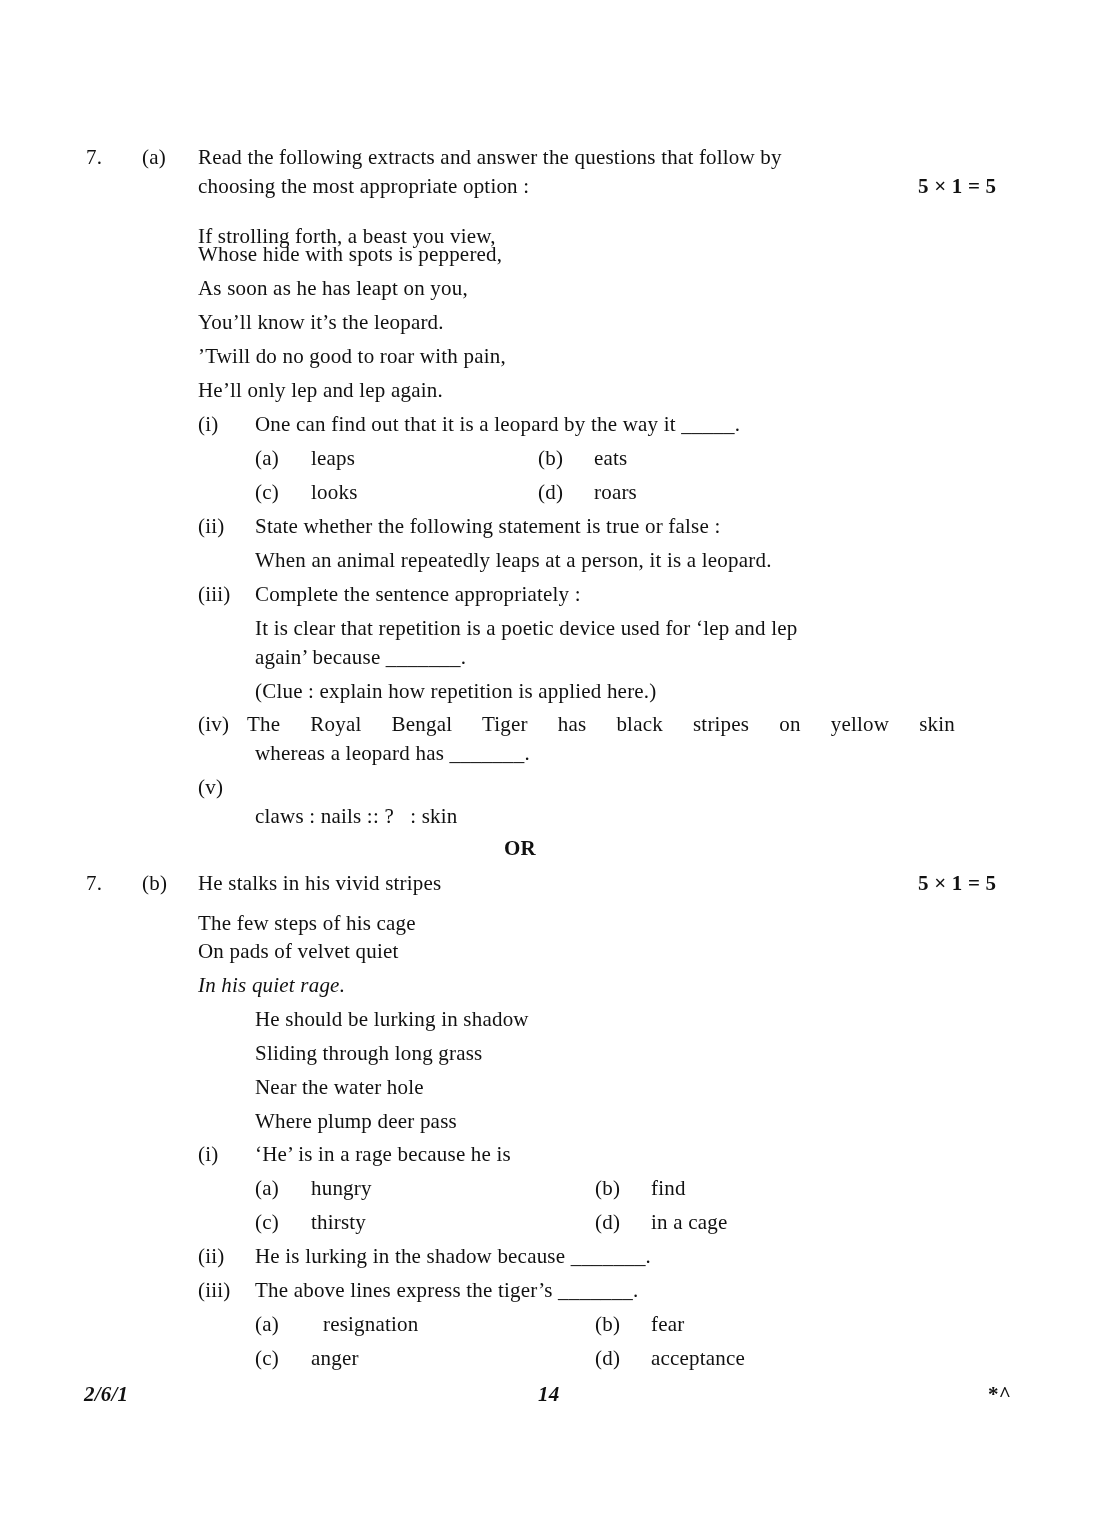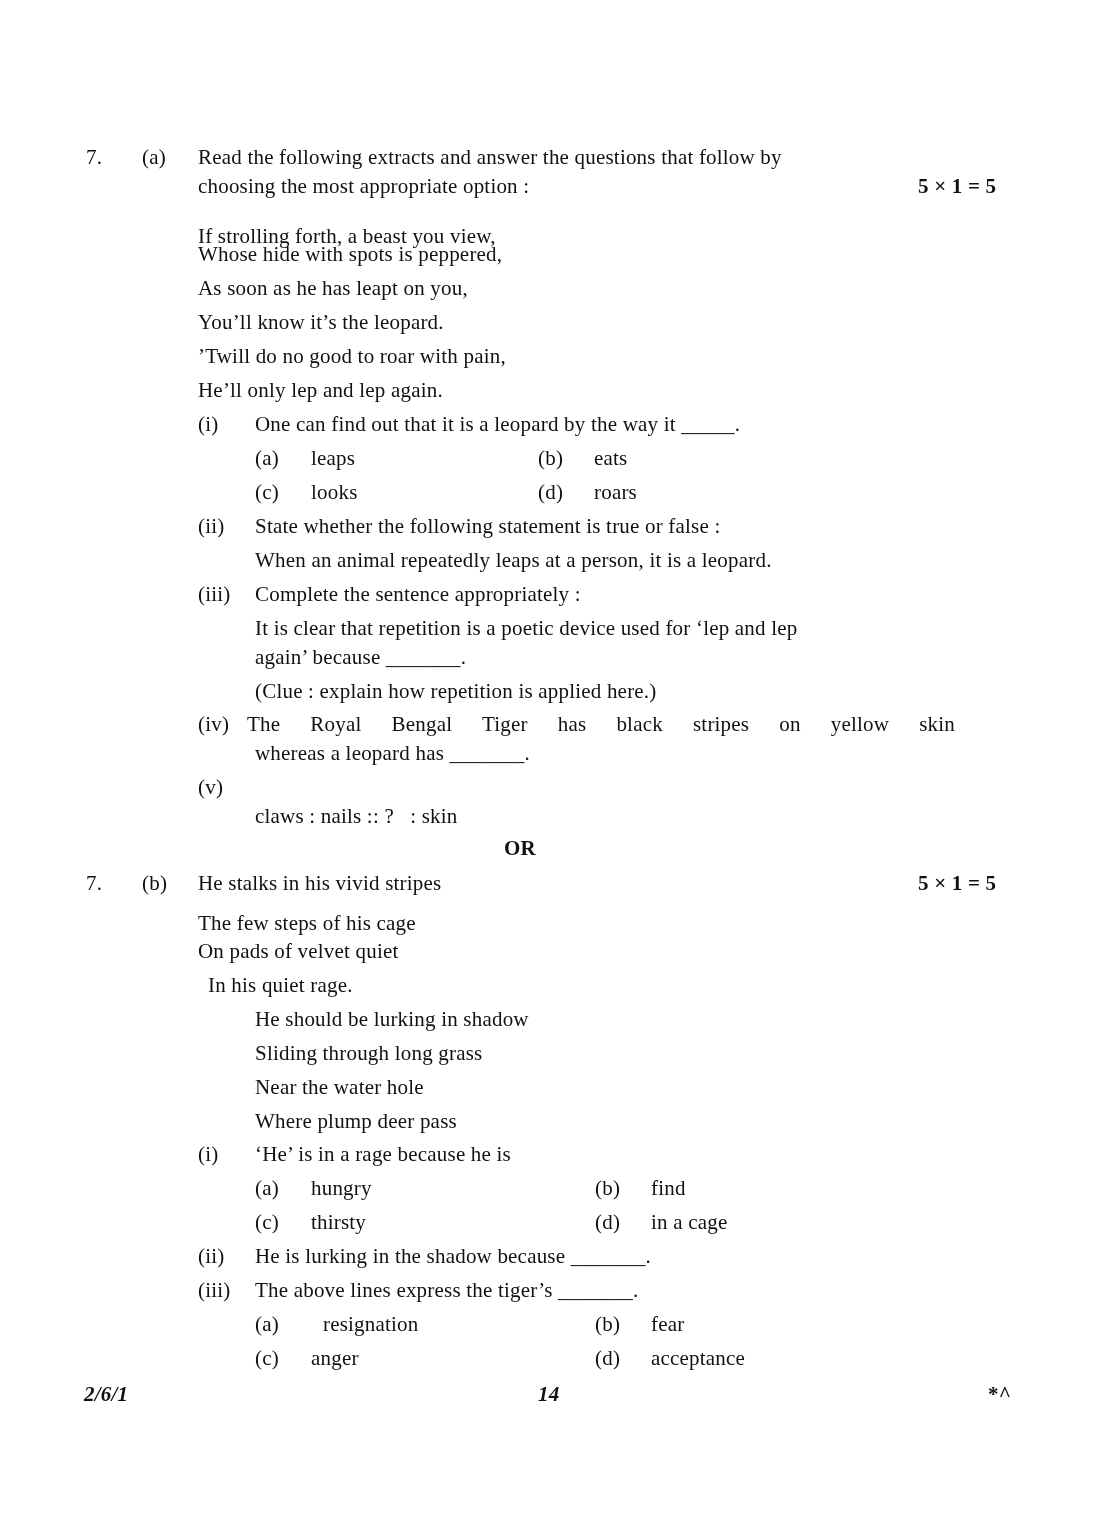--- a/index.html
+++ b/index.html
@@ -67,21 +67,21 @@
   <div class="line" style="left:255px; top:802px; white-space:pre;">claws : nails :: ?   : skin</div>
 
   <div class="line bold" style="left:504px; top:834px;">OR</div>
 
   <div class="line" style="left:86px; top:869px;">7.</div>
   <div class="line" style="left:142px; top:869px;">(b)</div>
   <div class="line" style="left:198px; top:869px;">He stalks in his vivid stripes</div>
   <div class="line marks" style="left:918px; top:869px;">5 × 1 = 5</div>
   <div class="line" style="left:198px; top:903px;margin-top:6px;">The few steps of his cage</div>
   <div class="line" style="left:198px; top:937px;">On pads of velvet quiet</div>
-  <div class="line" style="left:208px; top:971px;">In his quiet rage.</div>
+  <div class="line" style="left:198px; top:971px;font-style:italic;">In his quiet rage.</div>
 
   <div class="line" style="left:255px; top:1005px;">He should be lurking in shadow</div>
   <div class="line" style="left:255px; top:1039px;">Sliding through long grass</div>
   <div class="line" style="left:255px; top:1073px;">Near the water hole</div>
   <div class="line" style="left:255px; top:1107px;">Where plump deer pass</div>
 
   <div class="line" style="left:198px; top:1140px;">(i)</div>
   <div class="line" style="left:255px; top:1140px;">‘He’ is in a rage because he is</div>
   <div class="line" style="left:255px; top:1174px;">(a)</div>
   <div class="line" style="left:311px; top:1174px;">hungry</div>

